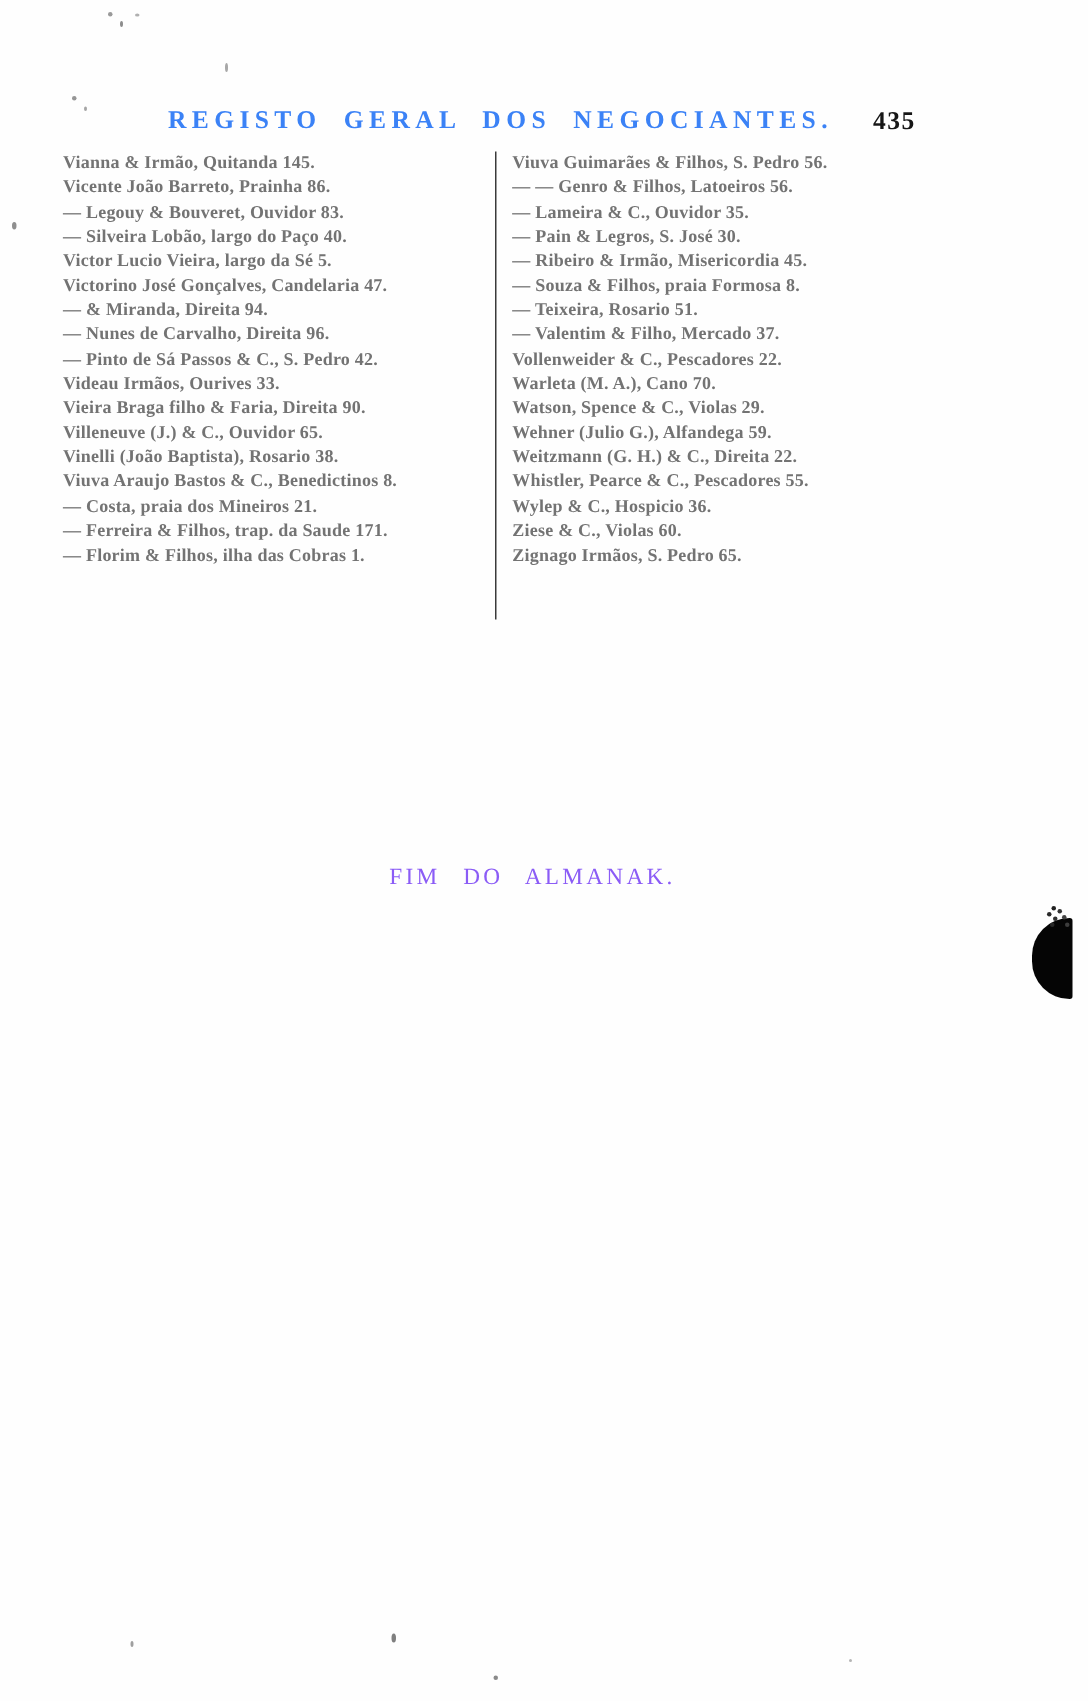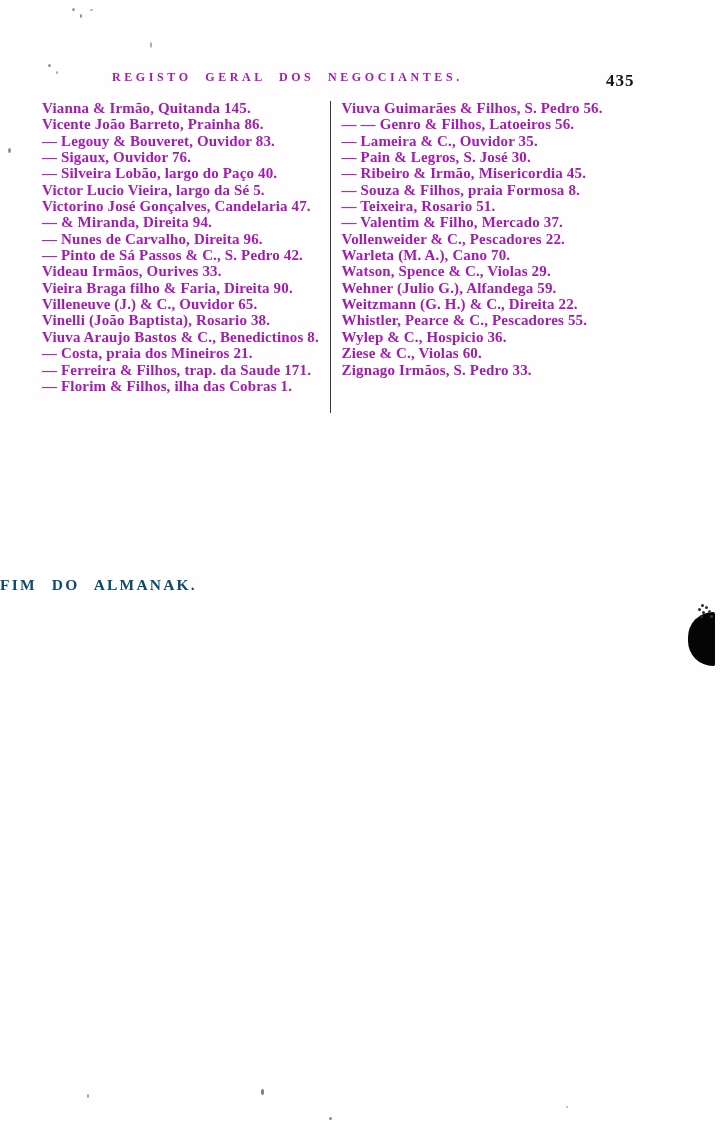--- a/index.html
+++ b/index.html
@@ -6,45 +6,45 @@
   body{
     width:725px;height:1134px;position:relative;overflow:hidden;
     background:#ffffff;
     font-family:"Liberation Serif","DejaVu Serif",serif;
     color:#1b1b1b;
   }
   .page{position:absolute;inset:0;background:#fefefe;}
   
   .header-title{
     position:absolute;left:112px;top:70px;
-    font-size:12px;font-weight:700;letter-spacing:3.6px;word-spacing:7px;
-    color:#a21caf;white-space:nowrap;
+    font-size:17px;font-weight:700;letter-spacing:3.6px;word-spacing:7px;
+    color:#3b82f6;white-space:nowrap;
   }
   .page-number{
     position:absolute;left:582px;top:71px;
-    font-size:17px;font-weight:700;letter-spacing:1px;color:#161616;margin-left:24px;
+    font-size:17px;font-weight:700;letter-spacing:1px;color:#161616;
   }
   
   .columns{position:absolute;left:42px;top:100px;width:650px;display:flex;}
   .col{display:block;}
   .col-left{width:288px;}
   .col-right{width:356px;padding-left:16px;}
   .col .entry{
-    font-size:15px;font-weight:700;line-height:16.35px;
-    white-space:nowrap;letter-spacing:0.15px;color:#a21caf;
+    font-size:12px;font-weight:700;line-height:16.35px;
+    white-space:nowrap;letter-spacing:0.15px;color:#737373;
   }
   .divider{
     position:absolute;left:330px;top:101px;height:312px;width:0;
     border-left:1.4px solid #3a3a3a;
   }
   
   .end-text{
-    position:absolute;left:0;top:576px;width:710px;text-align:left;
-    font-size:15.5px;font-weight:700;letter-spacing:2.2px;word-spacing:9px;
-    color:#0c4a6e;
+    position:absolute;left:0;top:576px;width:710px;text-align:center;
+    font-size:15.5px;font-weight:400;letter-spacing:2.2px;word-spacing:9px;
+    color:#8b5cf6;
   }
   
   .ink-blot{
     position:absolute;left:688px;top:612px;width:27px;height:54px;
     background:#050505;
     border-radius:27px 2px 2px 27px / 27px 2px 2px 27px;
   }
   .ink-speckles{
     position:absolute;left:701px;top:604px;width:3px;height:3px;border-radius:50%;
     background:#222;
@@ -74,21 +74,20 @@
 
   <div class="page-number">435</div>
 
   <div class="divider"></div>
 
   <div class="columns">
     <div class="col col-left">
         <div class="entry">Vianna &amp; Irmão, Quitanda 145.</div>
         <div class="entry">Vicente João Barreto, Prainha 86.</div>
         <div class="entry">— Legouy &amp; Bouveret, Ouvidor 83.</div>
-        <div class="entry">— Sigaux, Ouvidor 76.</div>
         <div class="entry">— Silveira Lobão, largo do Paço 40.</div>
         <div class="entry">Victor Lucio Vieira, largo da Sé 5.</div>
         <div class="entry">Victorino José Gonçalves, Candelaria 47.</div>
         <div class="entry">— &amp; Miranda, Direita 94.</div>
         <div class="entry">— Nunes de Carvalho, Direita 96.</div>
         <div class="entry">— Pinto de Sá Passos &amp; C., S. Pedro 42.</div>
         <div class="entry">Videau Irmãos, Ourives 33.</div>
         <div class="entry">Vieira Braga filho &amp; Faria, Direita 90.</div>
         <div class="entry">Villeneuve (J.) &amp; C., Ouvidor 65.</div>
         <div class="entry">Vinelli (João Baptista), Rosario 38.</div>
@@ -107,21 +106,21 @@
         <div class="entry">— Teixeira, Rosario 51.</div>
         <div class="entry">— Valentim &amp; Filho, Mercado 37.</div>
         <div class="entry">Vollenweider &amp; C., Pescadores 22.</div>
         <div class="entry">Warleta (M. A.), Cano 70.</div>
         <div class="entry">Watson, Spence &amp; C., Violas 29.</div>
         <div class="entry">Wehner (Julio G.), Alfandega 59.</div>
         <div class="entry">Weitzmann (G. H.) &amp; C., Direita 22.</div>
         <div class="entry">Whistler, Pearce &amp; C., Pescadores 55.</div>
         <div class="entry">Wylep &amp; C., Hospicio 36.</div>
         <div class="entry">Ziese &amp; C., Violas 60.</div>
-        <div class="entry">Zignago Irmãos, S. Pedro 33.</div>
+        <div class="entry">Zignago Irmãos, S. Pedro 65.</div>
       </div>
   </div>
 
   <div class="end-text">FIM  DO  ALMANAK.</div>
 
   <div class="ink-blot"></div>
   <div class="ink-speckles"></div>
 
   <div class="mark m1"></div>
   <div class="mark m2"></div>

